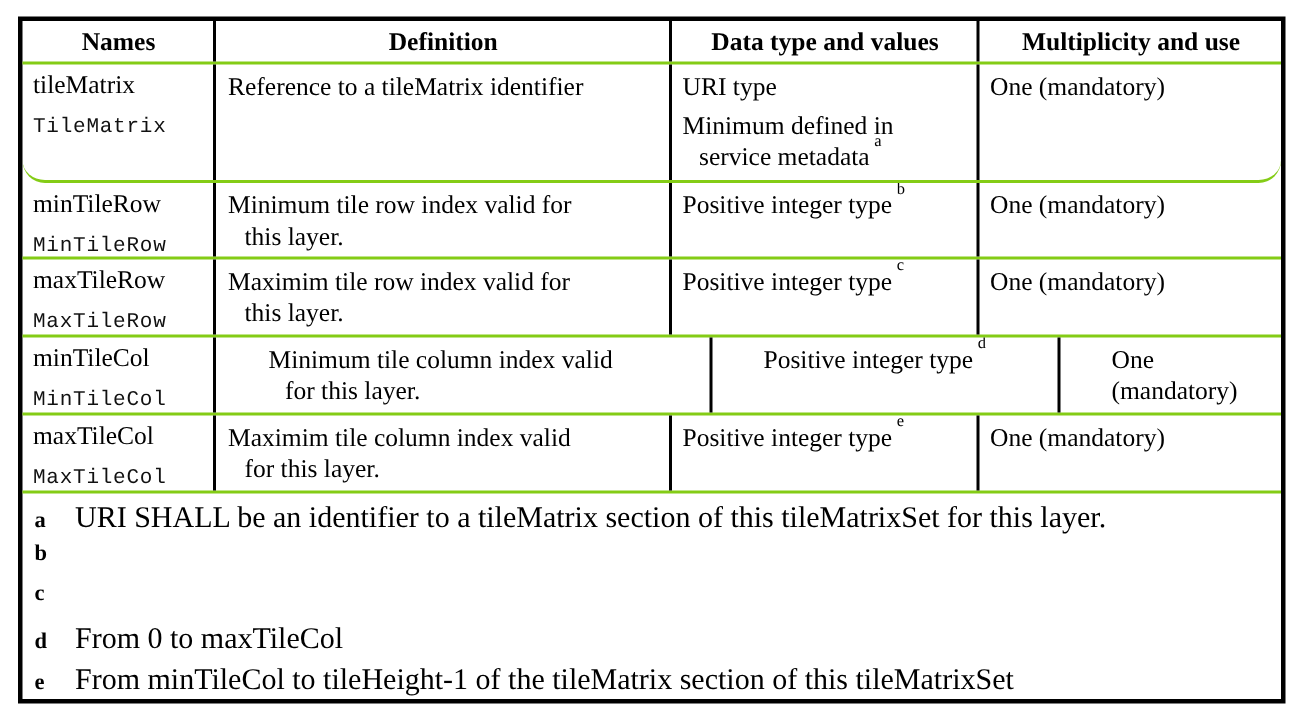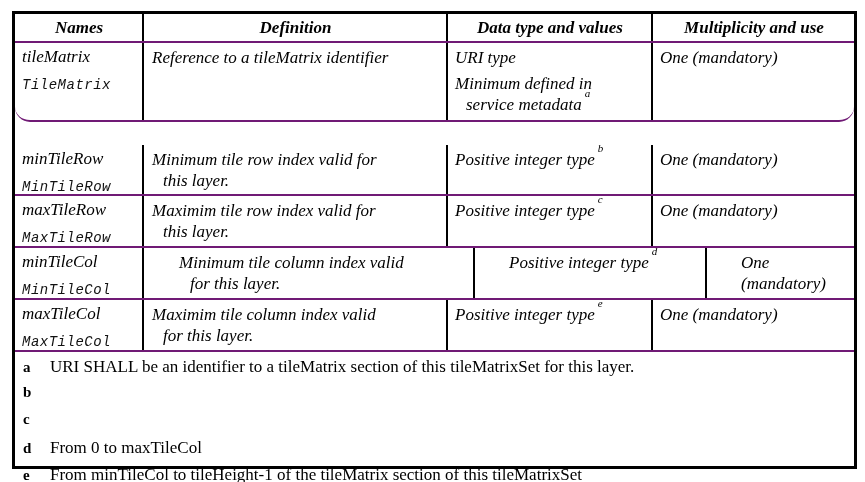--- a/index.html
+++ b/index.html
@@ -19,28 +19,27 @@
     width: 845px; height: 458px;
     box-sizing: border-box;
     border: 3px solid #000;
     display: flex;
     flex-direction: column;
     background: #fff;
   }
   .row {
     display: grid;
     grid-template-columns: 129px 304px 205px 1fr;
-    border-bottom: 2px solid #701a75;
+    border-bottom: 2px solid #84cc16;
     box-sizing: border-box;
     flex: none;
-    font-style: italic;
   }
   .h-head { height: 29px; }
   .h-r0 { height: 79px; border-radius: 15px; }
-  .h-r1 { height: 51px; margin-top: 23px; }
+  .h-r1 { height: 51px; }
   .h-r2 { height: 52px; }
   .h-r3 { height: 52px; gap: 27px; }
   .h-r4 { height: 52px; }
 
   .c {
     box-sizing: border-box;
     border-right: 2px solid #000;
     padding: 4px 6px 0 7px;
     overflow: hidden;
     font-size: 17px;
@@ -79,21 +78,21 @@
     padding: 5px 8px 0 8px;
     box-sizing: border-box;
   }
   .fn { display: flex; align-items: baseline; height: 27px; }
   .fn-letter {
     width: 27px;
     flex: none;
     font-weight: bold;
     font-size: 15px;
   }
-  .fn-text { font-size: 17px; }
+  .fn-text { font-size: 20px; }
 </style>
 </head>
 <body>
 
 <div class="page">
   <div class="tbl">
 
     <div class="row h-head">
       <div class="c hc">Names</div>
       <div class="c hc">Definition</div>

